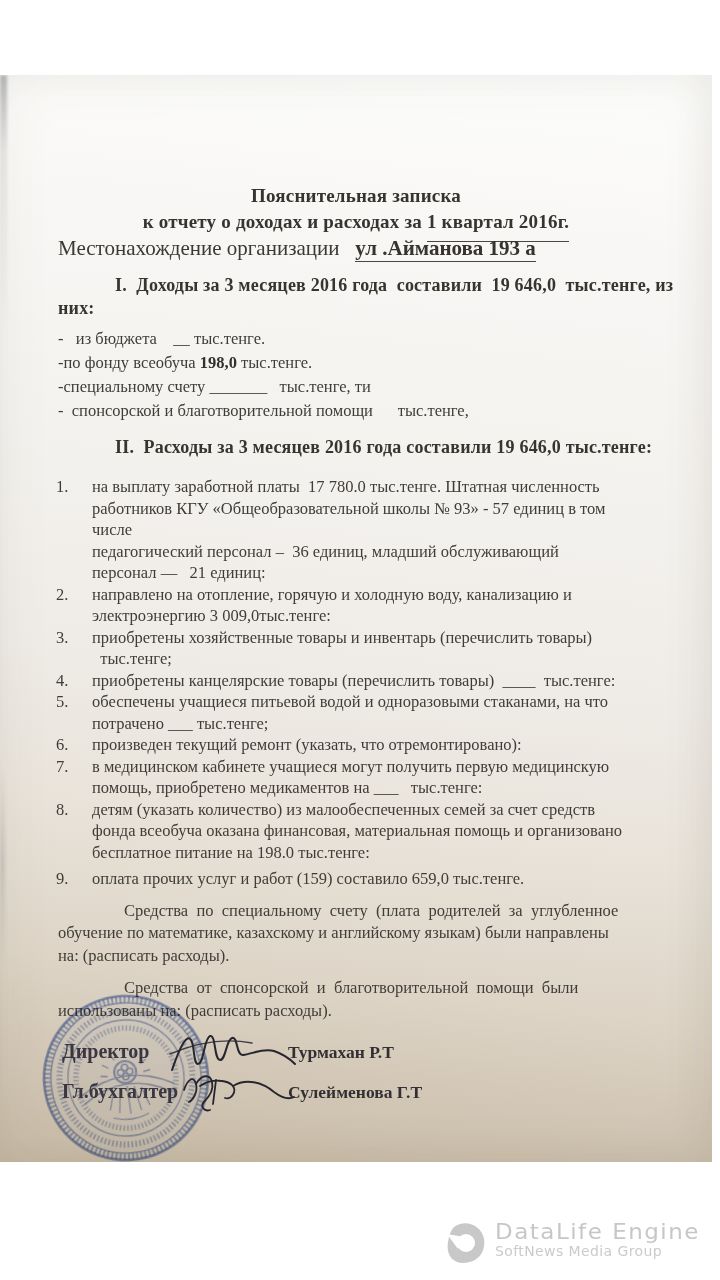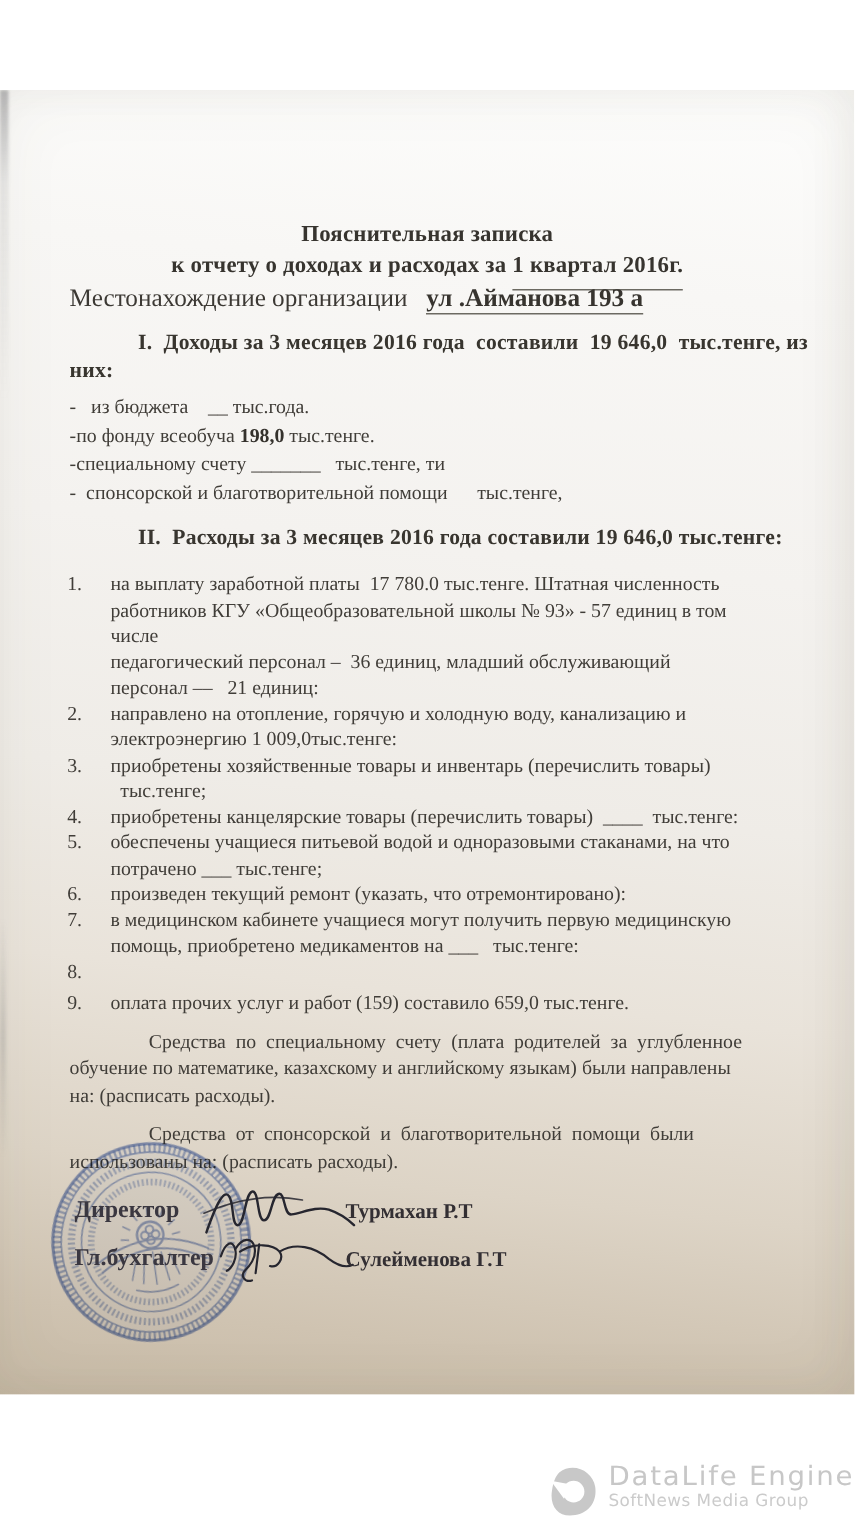--- a/index.html
+++ b/index.html
@@ -62,21 +62,21 @@
   .sig-name{position:absolute;left:288px;font-weight:bold;font-size:17.5px;color:#332f33;}
   .sig-name.n1{top:12px;}
   .sig-name.n2{top:52px;}
   .sig-svg{position:absolute;}
   .sig1{left:168px;top:0px;}
   .sig2{left:176px;top:40px;}
   .stamp{position:absolute;left:38px;top:-40px;width:176px;height:176px;
     opacity:.92;mix-blend-mode:multiply;transform:rotate(-8deg);filter:blur(.3px);}
 
   
-  .watermark{position:absolute;right:8px;bottom:16px;display:flex;align-items:flex-start;gap:9px;}
+  .watermark{position:absolute;right:20px;bottom:16px;display:flex;align-items:flex-start;gap:9px;}
   .wm-text{display:flex;flex-direction:column;}
   .wm-brand{font-family:"DejaVu Sans","Liberation Sans",sans-serif;font-size:23px;line-height:23px;
     color:#c7c7c7;letter-spacing:1.5px;font-weight:400;transform:scaleY(.96);}
   .wm-sub{font-family:"DejaVu Sans","Liberation Sans",sans-serif;font-size:14px;line-height:17px;
     color:#cbcbcb;letter-spacing:.4px;}
 </style>
 </head>
 <body>
 
 <div class="photo">
@@ -87,41 +87,41 @@
 
     <div class="t-center">Пояснительная записка</div>
     <div class="t-center"><span>к отчету о доходах и расходах за </span><span class="u">1 квартал 2016г.</span></div>
 
     <div class="location"><span>Местонахождение организации</span><span>&nbsp;&nbsp;&nbsp;</span><span class="val">ул .Айманова 193 а</span></div>
 
     <div class="sec-heading">I.  Доходы за 3 месяцев 2016 года  составили  19 646,0  тыс.тенге, из
 них:</div>
 
     <div class="income-list">
-      <div class="income-line"><span>-   из бюджета    __ тыс.года.</span><b></b><span></span></div>
+      <div class="income-line"><span>-   из бюджета    __ тыс.тенге.</span><b></b><span></span></div>
       <div class="income-line"><span>-по фонду всеобуча </span><b>198,0</b><span> тыс.тенге.</span></div>
       <div class="income-line"><span>-специальному счету _______   тыс.тенге, ти</span><b></b><span></span></div>
       <div class="income-line"><span>-  спонсорской и благотворительной помощи      тыс.тенге,</span><b></b><span></span></div>
     </div>
 
     <div class="sec-heading second">II.  Расходы за 3 месяцев 2016 года составили 19 646,0 тыс.тенге:</div>
 
     <div class="expense-list">
       <div class="expense-item">
           <span class="num">1.</span>
           <span class="txt">на выплату заработной платы  17 780.0 тыс.тенге. Штатная численность
 работников КГУ «Общеобразовательной школы № 93» - 57 единиц в том
 числе
 педагогический персонал –  36 единиц, младший обслуживающий
 персонал ––   21 единиц:</span>
         </div>
       <div class="expense-item">
           <span class="num">2.</span>
           <span class="txt">направлено на отопление, горячую и холодную воду, канализацию и
-электроэнергию 1 009,0тыс.тенге:</span>
+электроэнергию 3 009,0тыс.тенге:</span>
         </div>
       <div class="expense-item">
           <span class="num">3.</span>
           <span class="txt">приобретены хозяйственные товары и инвентарь (перечислить товары)
   тыс.тенге;</span>
         </div>
       <div class="expense-item">
           <span class="num">4.</span>
           <span class="txt">приобретены канцелярские товары (перечислить товары)  ____  тыс.тенге:</span>
         </div>
@@ -134,20 +134,23 @@
           <span class="num">6.</span>
           <span class="txt">произведен текущий ремонт (указать, что отремонтировано):</span>
         </div>
       <div class="expense-item">
           <span class="num">7.</span>
           <span class="txt">в медицинском кабинете учащиеся могут получить первую медицинскую
 помощь, приобретено медикаментов на ___   тыс.тенге:</span>
         </div>
       <div class="expense-item">
           <span class="num">8.</span>
+          <span class="txt">детям (указать количество) из малообеспеченных семей за счет средств
+фонда всеобуча оказана финансовая, материальная помощь и организовано
+бесплатное питание на 198.0 тыс.тенге:</span>
         </div>
       <div class="expense-item gap-before">
           <span class="num">9.</span>
           <span class="txt">оплата прочих услуг и работ (159) составило 659,0 тыс.тенге.</span>
         </div>
     </div>
 
     <div class="para">Средства  по  специальному  счету  (плата  родителей  за  углубленное
 обучение по математике, казахскому и английскому языкам) были направлены
 на: (расписать расходы).</div>

